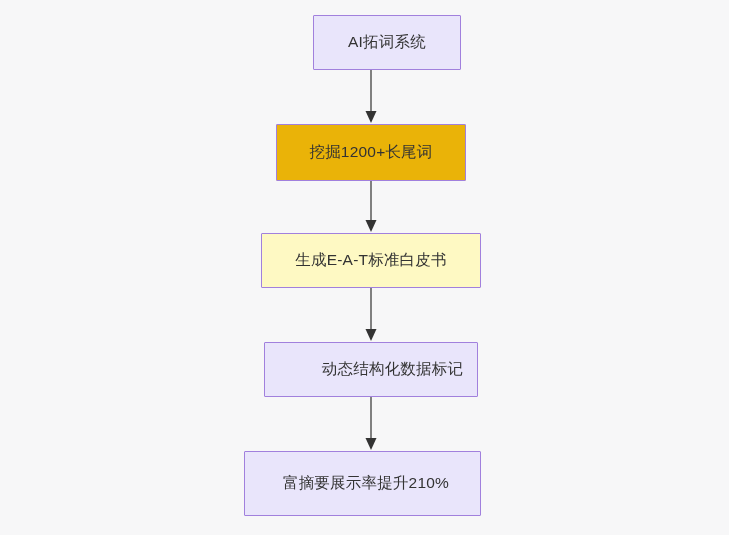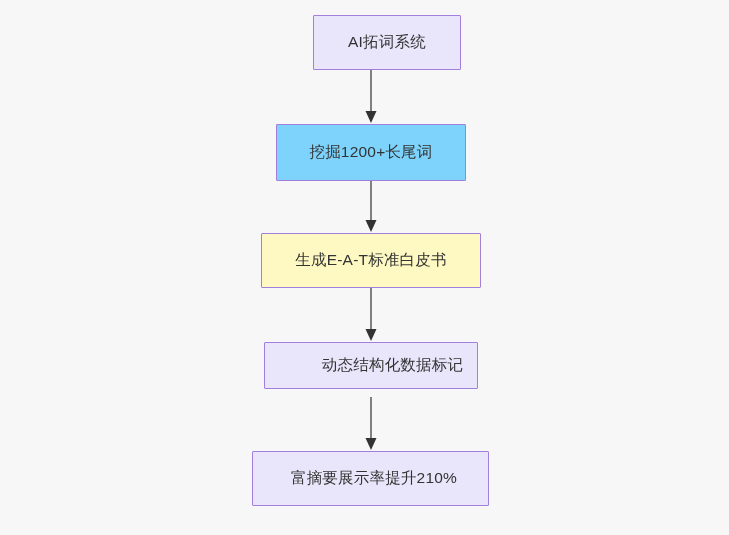--- a/index.html
+++ b/index.html
@@ -55,21 +55,21 @@
     <span class="node-label">AI拓词系统</span>
   </div>
 
   <div class="edge" style="left: 362px; top: 70px; height: 54px;">
     <svg width="18" height="54" viewBox="0 0 18 54">
       <line x1="9" y1="0" x2="9" y2="43" stroke="#808080" stroke-width="2"></line>
       <polygon points="9,53 3.5,41 14.5,41" fill="#333333"></polygon>
     </svg>
   </div>
 
-  <div class="node" style="left: 276px; top: 124px; width: 190px; height: 57px; background: #7dd3fc; border-color: rgb(161, 128, 221); color: rgb(51, 51, 51);">
+  <div class="node" style="left: 276px; top: 124px; width: 190px; height: 57px; background: #eab308; border-color: rgb(161, 128, 221); color: rgb(51, 51, 51);">
     <span class="node-label">挖掘1200+长尾词</span>
   </div>
 
   <div class="edge" style="left: 362px; top: 181px; height: 52px;">
     <svg width="18" height="52" viewBox="0 0 18 52">
       <line x1="9" y1="0" x2="9" y2="41" stroke="#808080" stroke-width="2"></line>
       <polygon points="9,51 3.5,39 14.5,39" fill="#333333"></polygon>
     </svg>
   </div>
 
@@ -77,28 +77,28 @@
     <span class="node-label">生成E-A-T标准白皮书</span>
   </div>
 
   <div class="edge" style="left: 362px; top: 288px; height: 54px;">
     <svg width="18" height="54" viewBox="0 0 18 54">
       <line x1="9" y1="0" x2="9" y2="43" stroke="#808080" stroke-width="2"></line>
       <polygon points="9,53 3.5,41 14.5,41" fill="#333333"></polygon>
     </svg>
   </div>
 
-  <div class="node" style="left: 264px; top: 342px; width: 214px; height: 47px; background: rgb(233, 229, 251); border-color: rgb(161, 128, 221); color: rgb(51, 51, 51); padding-left: 43px;">
+  <div class="node" style="left: 264px; top: 342px; width: 214px; height: 55px; background: rgb(233, 229, 251); border-color: rgb(161, 128, 221); color: rgb(51, 51, 51); padding-left: 43px;">
     <span class="node-label">动态结构化数据标记</span>
   </div>
 
   <div class="edge" style="left: 362px; top: 397px; height: 54px;">
     <svg width="18" height="54" viewBox="0 0 18 54">
       <line x1="9" y1="0" x2="9" y2="43" stroke="#808080" stroke-width="2"></line>
       <polygon points="9,53 3.5,41 14.5,41" fill="#333333"></polygon>
     </svg>
   </div>
 
-  <div class="node" style="left: 252px; top: 451px; width: 237px; height: 55px; background: rgb(233, 229, 251); border-color: rgb(161, 128, 221); color: rgb(51, 51, 51); padding-left: 7px;">
+  <div class="node" style="left: 244px; top: 451px; width: 237px; height: 65px; background: rgb(233, 229, 251); border-color: rgb(161, 128, 221); color: rgb(51, 51, 51); padding-left: 7px;">
     <span class="node-label">富摘要展示率提升210%</span>
   </div>
 
 </div>
 
 </body></html>

